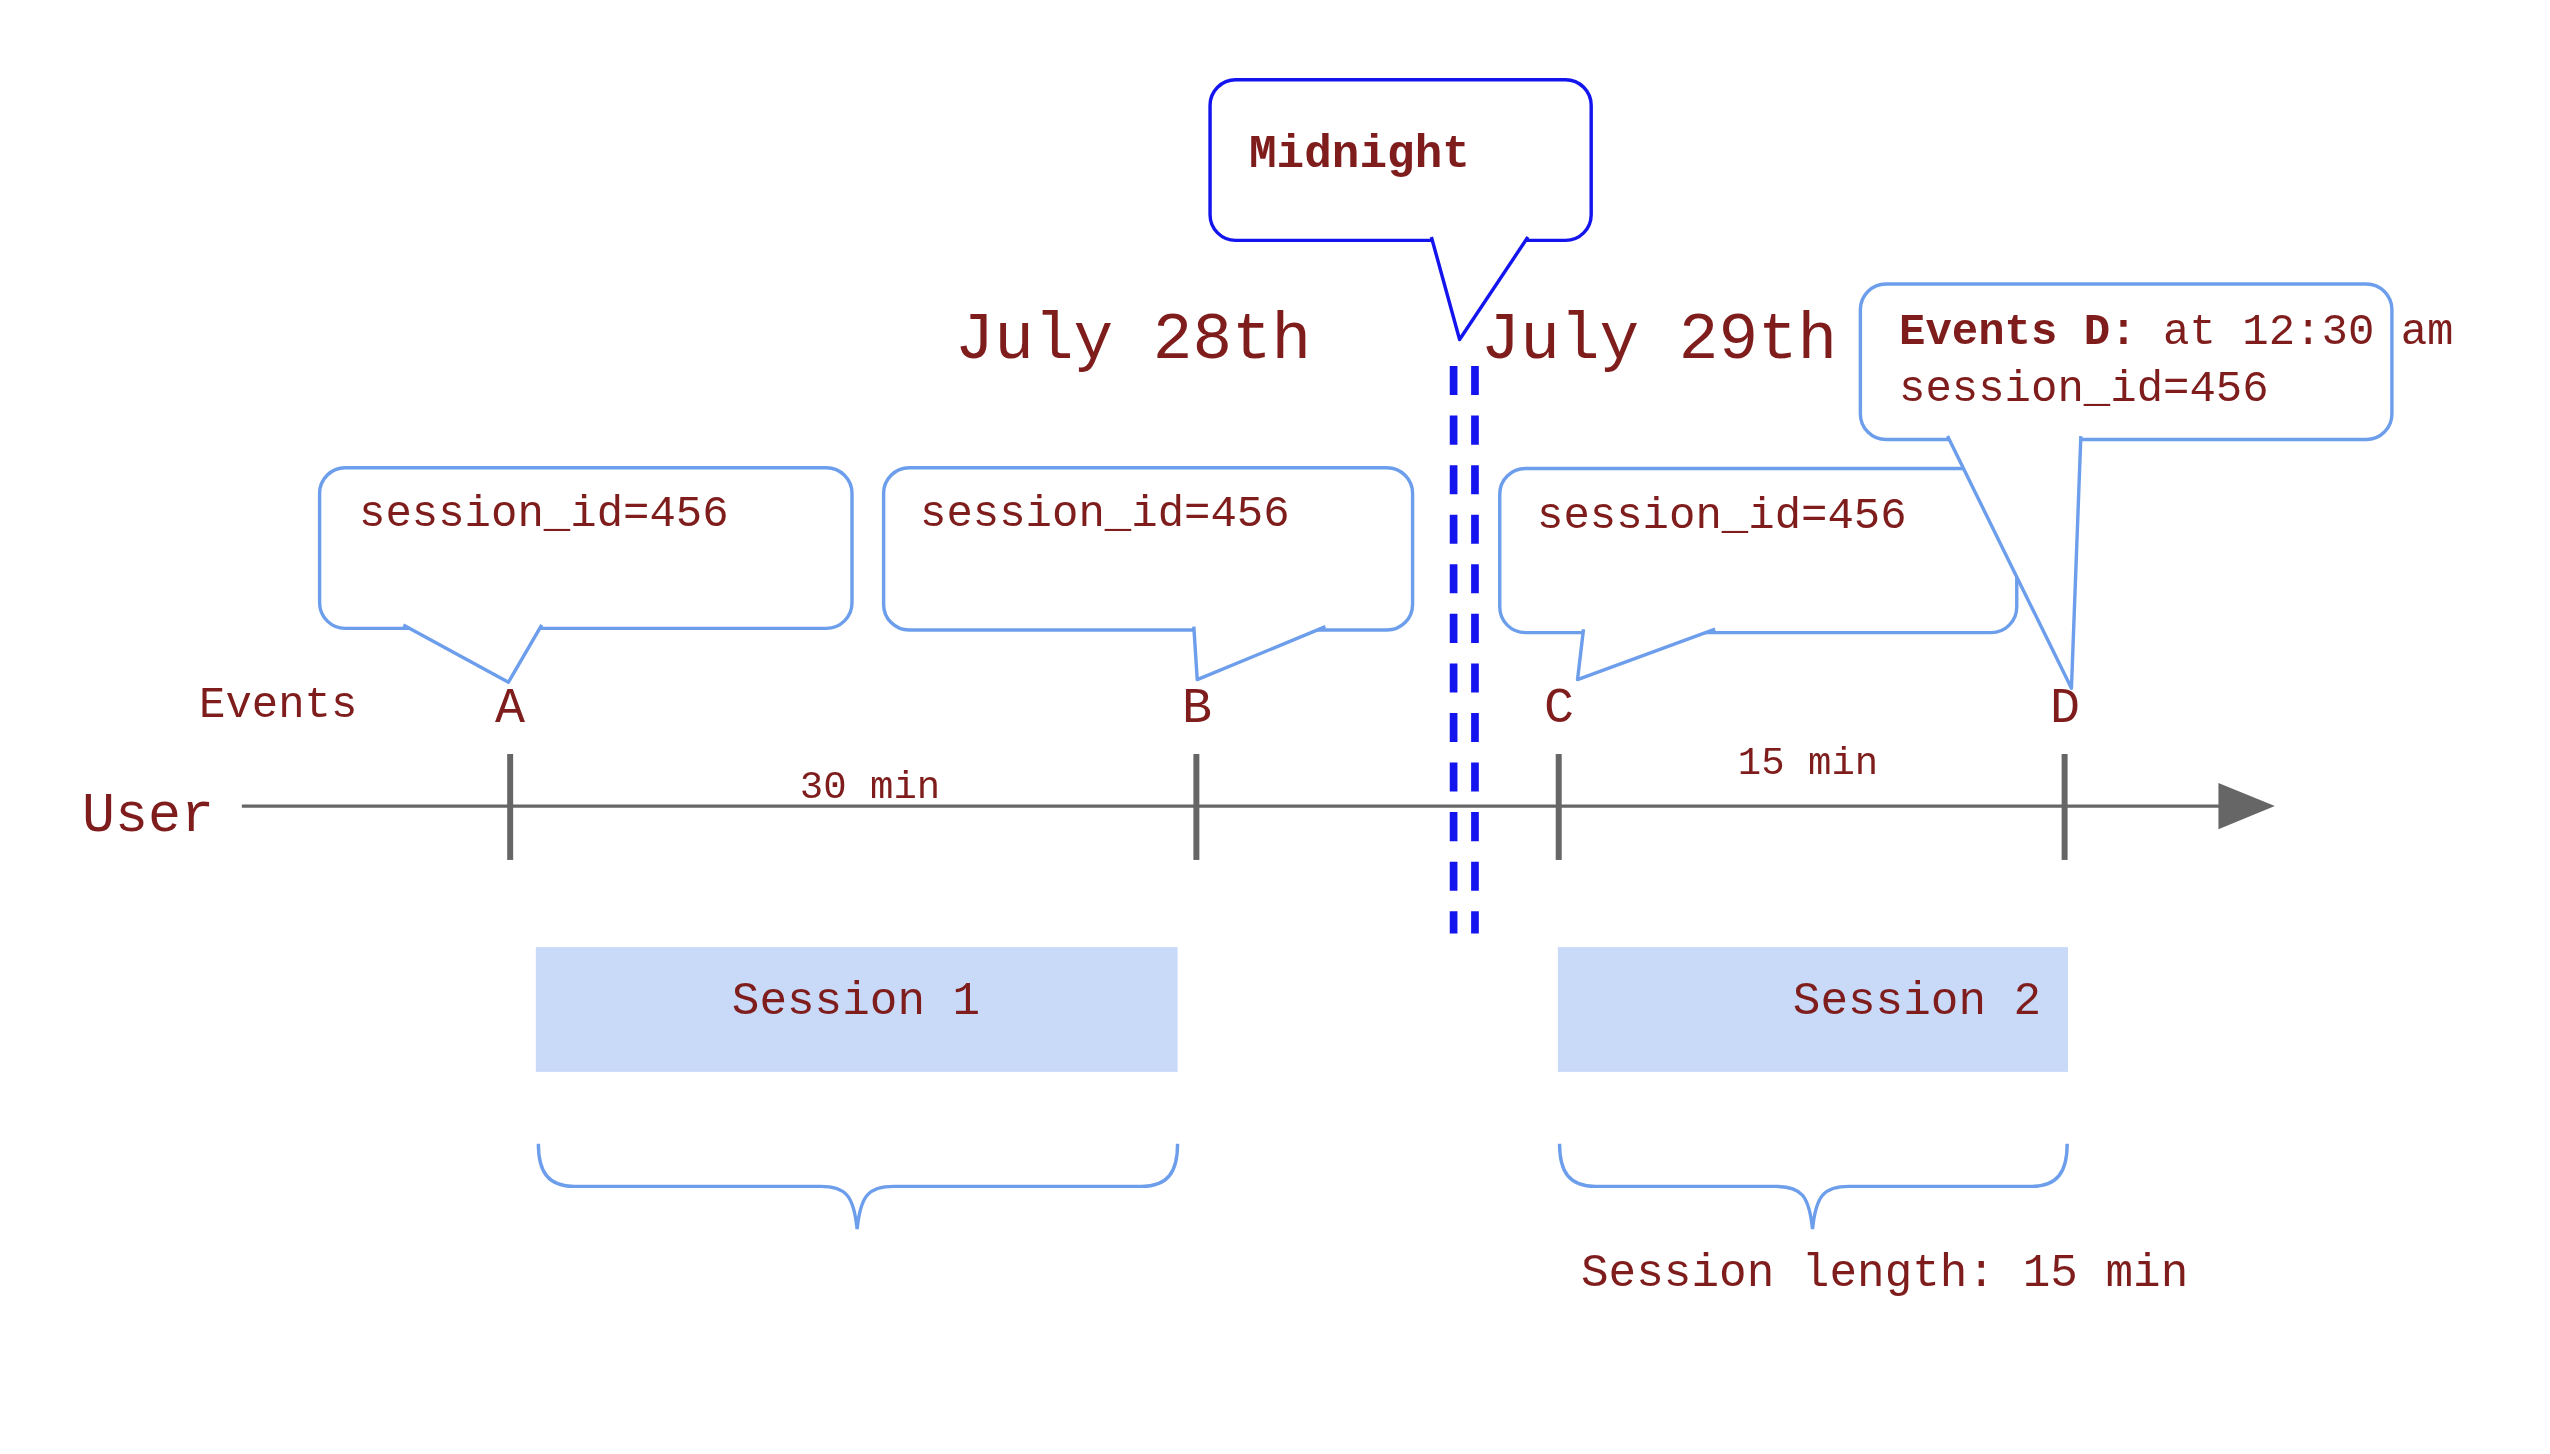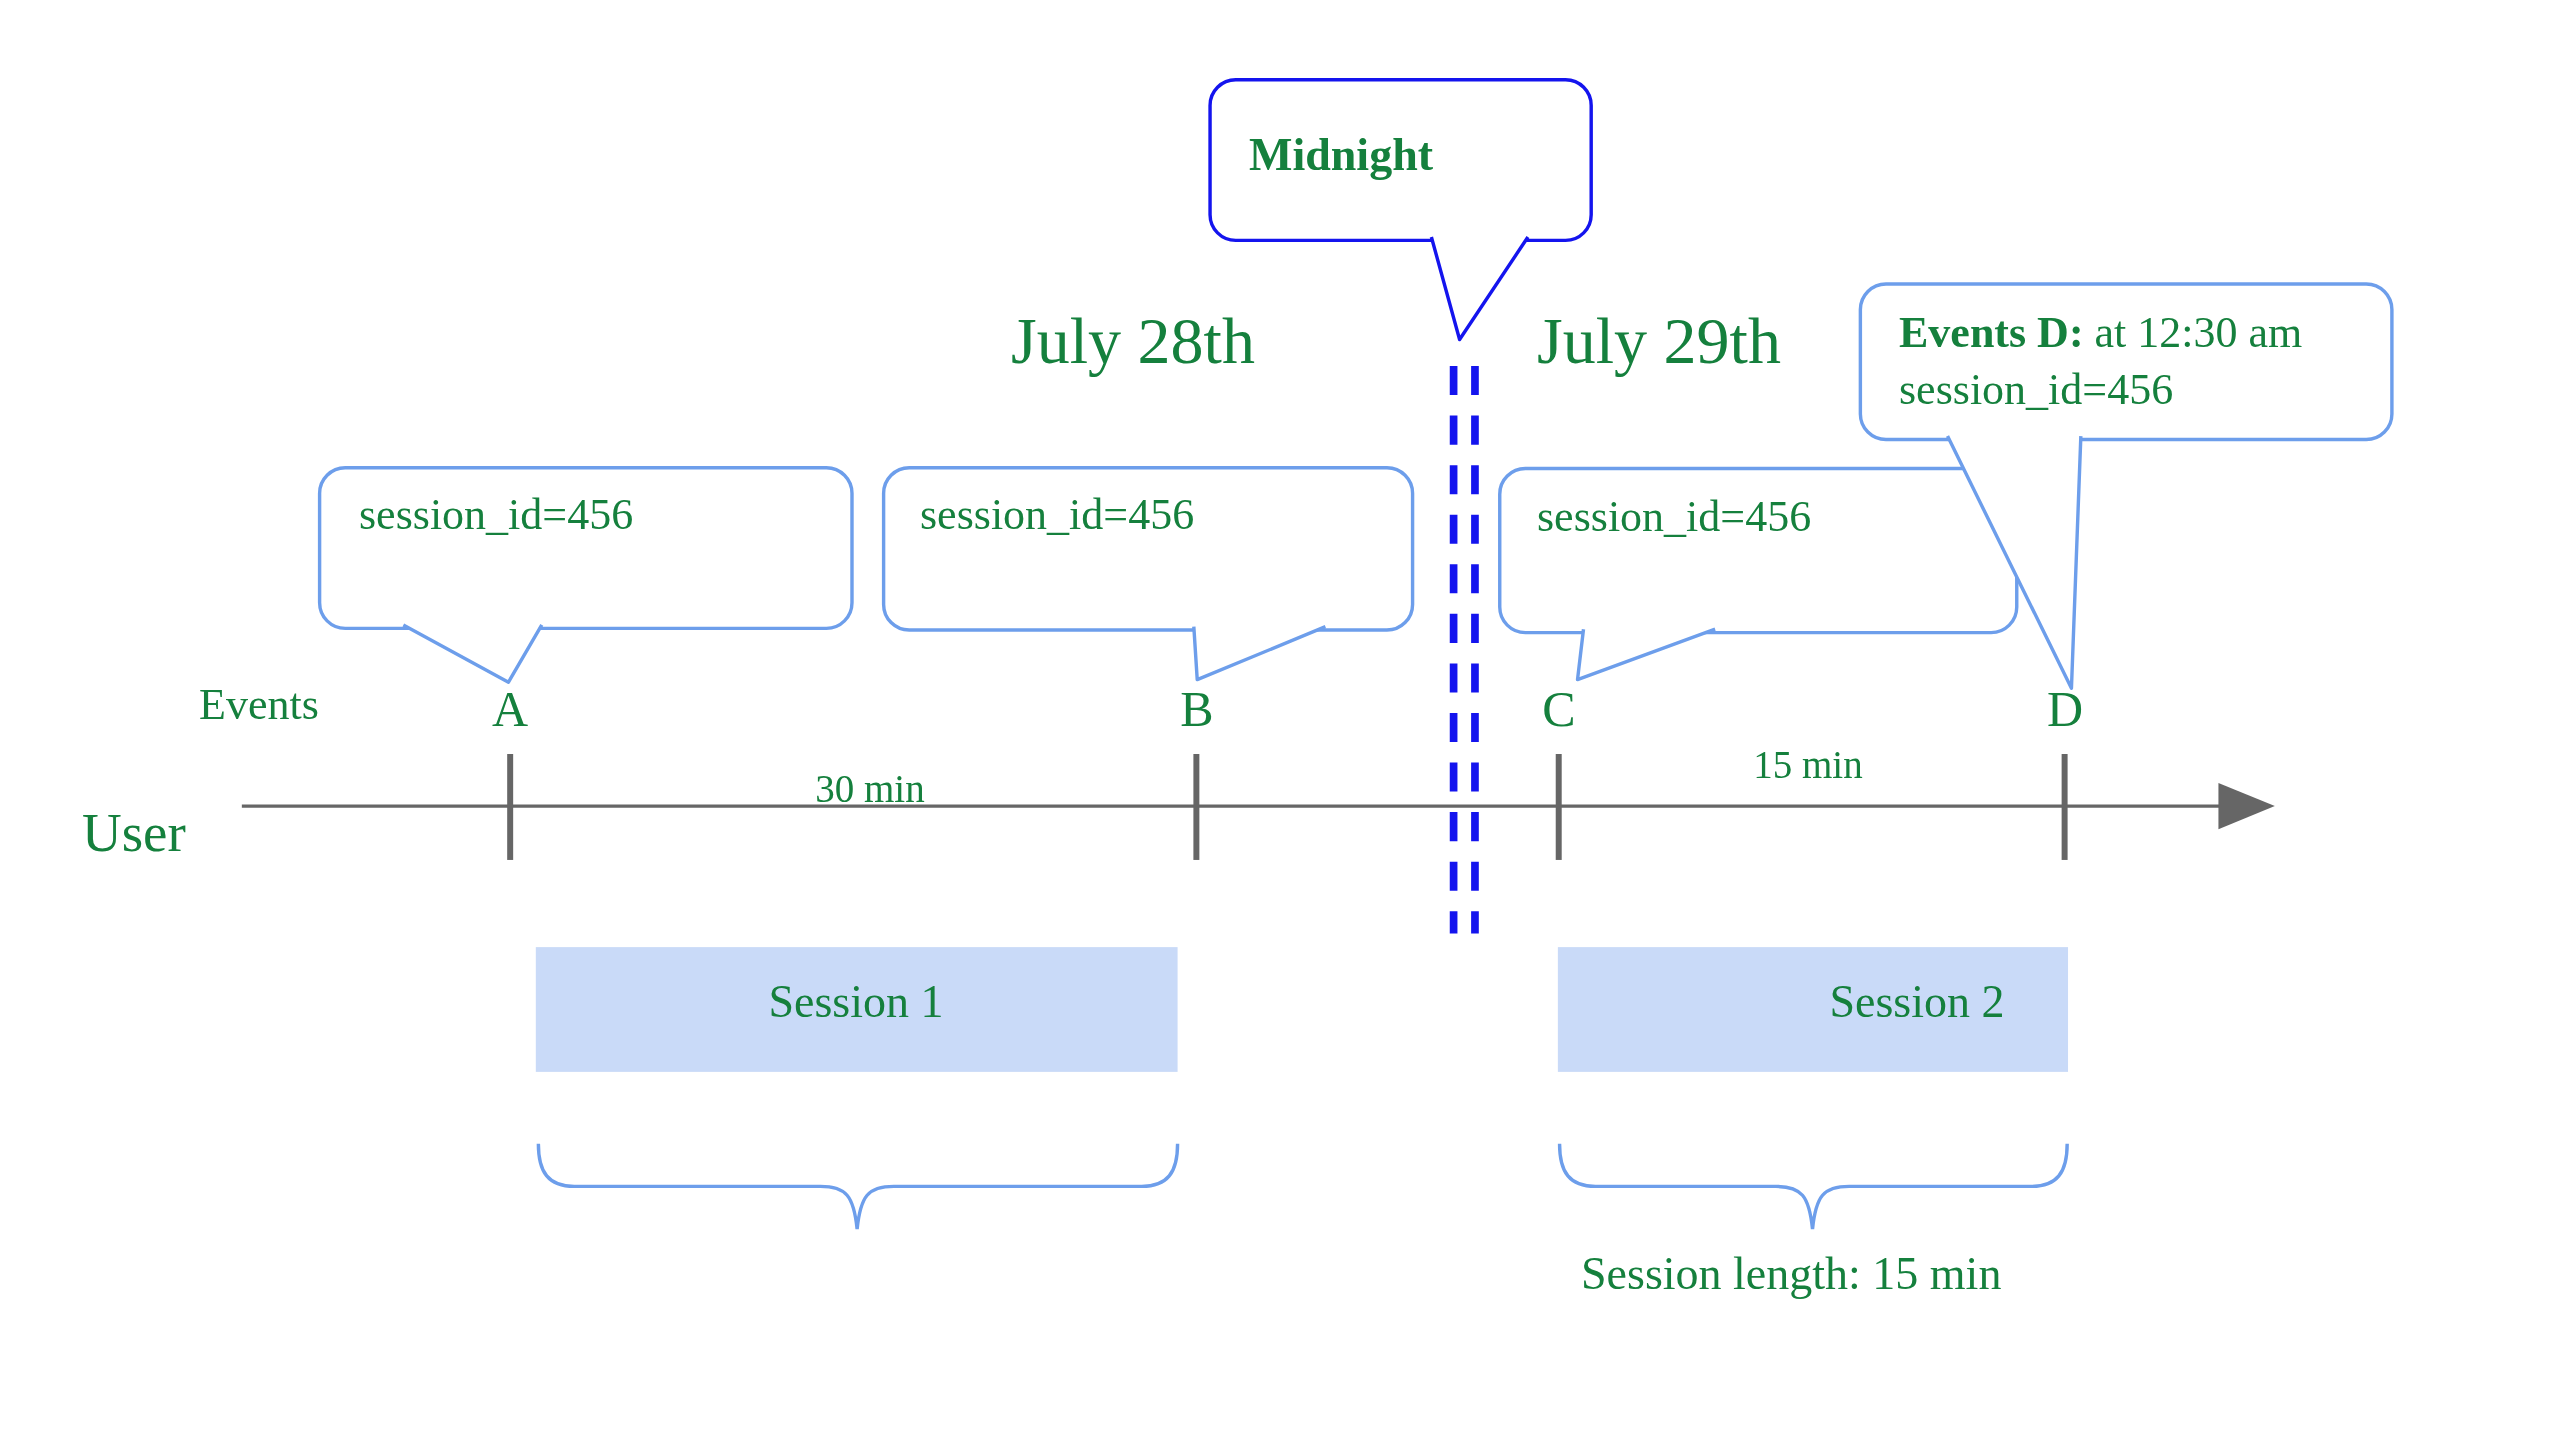--- a/index.html
+++ b/index.html
@@ -7,34 +7,34 @@
     position:relative;
     width:2550px;height:1455px;
     background:#ffffff;
     overflow:hidden;
     font-family:"Liberation Sans", sans-serif;
   }
   #shapes{position:absolute;left:0;top:0;pointer-events:none;}
   .txt{
     position:absolute;
     white-space:nowrap;
-    color:#15803d;
+    color:#7f1d1d;
     line-height:1;
-    font-family:Liberation Serif, serif;
+    font-family:Liberation Mono, monospace;
   }
   .center{transform:translateX(-50%);}
   .bubble-text{line-height:57px;font-size:44px;}
   .bubble-text .bold{font-weight:bold;}
   .date{font-size:66px;}
   .marker{font-size:50px;}
   .gap{font-size:39px;}
   .session-label{font-size:46px;}
   .length-label{font-size:46px;}
   .events-label{font-size:44px;}
-  .user-label{font-size:55px;margin-top:16px;}
+  .user-label{font-size:55px;}
   .midnight{font-size:46px;font-weight:bold;}
 </style>
 </head>
 <body>
 
 <div id="canvas">
 
   <svg id="shapes" width="2550" height="1455" viewBox="0 0 2984 1702">
 
     <rect x="627" y="1108" width="751" height="146" fill="#c9daf8"></rect>

